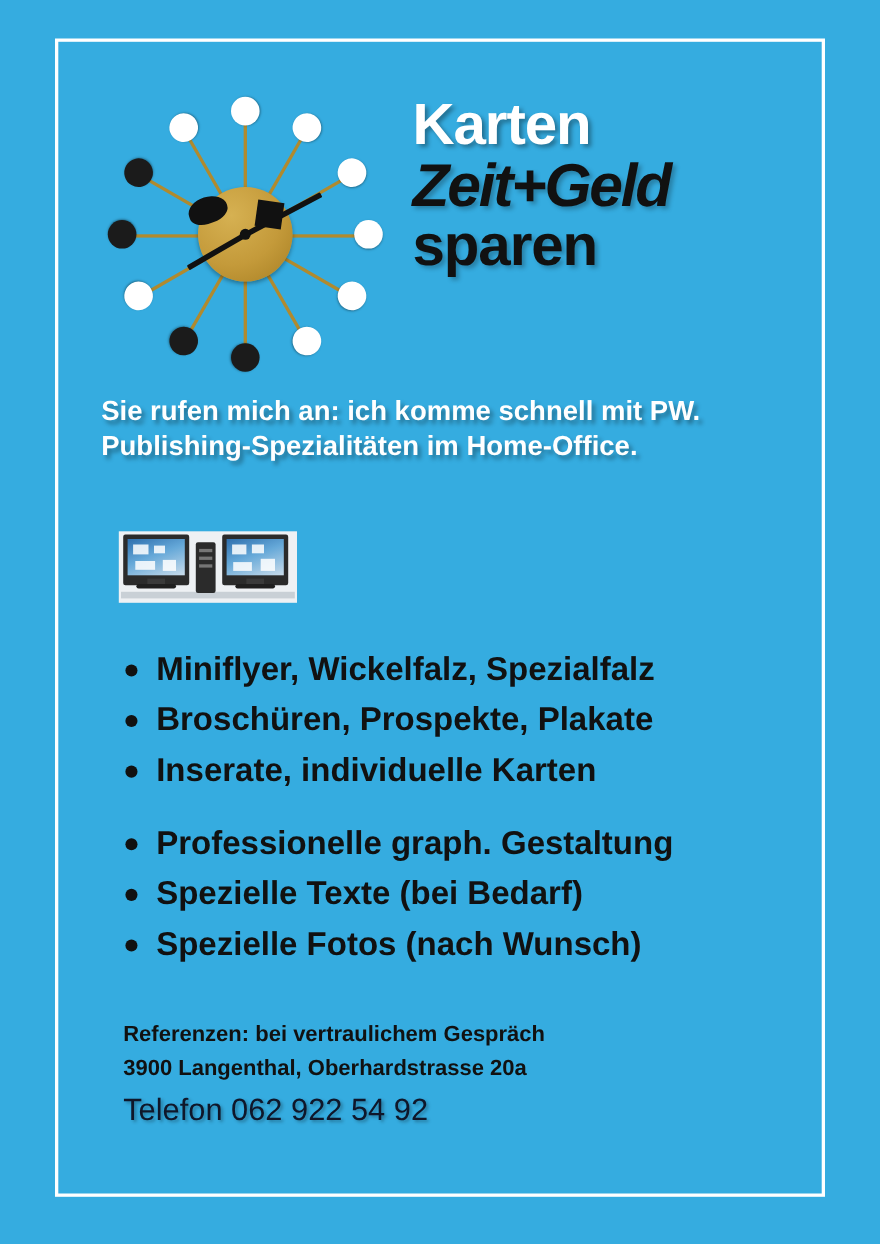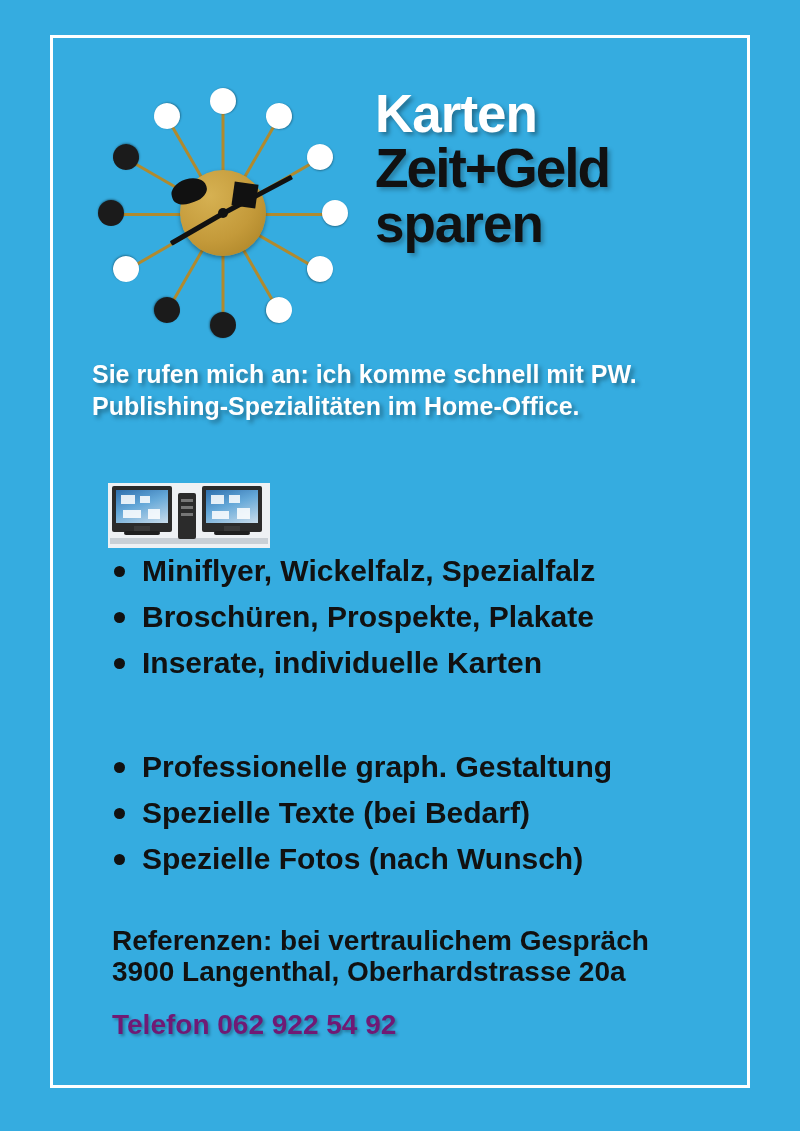--- a/index.html
+++ b/index.html
@@ -141,20 +141,21 @@
     color: #ffffff;
     text-shadow: 3px 3px 4px rgba(0,0,0,0.35);
   }
   .headline .line.dark {
     color: #111111;
     text-shadow: 3px 3px 4px rgba(0,0,0,0.25);
   }
   .headline .line.l4 {
     font-size: 55px;
     letter-spacing: -2px;
+    font-style: italic;
   }
 
   
   .subhead {
     position: absolute;
     left: 92px;
     top: 358px;
     width: 640px;
     font-weight: bold;
     font-size: 25px;
@@ -237,21 +238,21 @@
     background: #b9c2c9;
     opacity: 0.7;
   }
 
   
   .bullets {
     position: absolute;
     left: 112px;
     width: 620px;
   }
-  .bullets.group1 { top: 548px; }
+  .bullets.group1 { top: 586px; }
   .bullets.group2 { top: 744px; }
   .bullets li {
     list-style: none;
     font-weight: bold;
     font-size: 30px;
     line-height: 46px;
     color: #111111;
     position: relative;
     padding-left: 30px;
     white-space: nowrap;
@@ -269,30 +270,30 @@
 
   
   .footer {
     position: absolute;
     left: 112px;
     top: 925px;
     width: 620px;
   }
   .footer .ref {
     font-weight: bold;
-    font-size: 28px;
+    font-size: 20px;
     line-height: 31px;
     color: #111111;
   }
   .footer .phone {
-    margin-top: 21px;
-    font-weight: bold;
+    margin-top: 5px;
+    font-weight: normal;
     font-size: 28px;
     line-height: 33px;
-    color: #701a75;
+    color: #0f172a;
     text-shadow: 2px 2px 3px rgba(0,0,0,0.3);
   }
 </style>
 </head>
 <body>
 
 <div class="poster">
 
   <div class="poster-border"></div>
 

